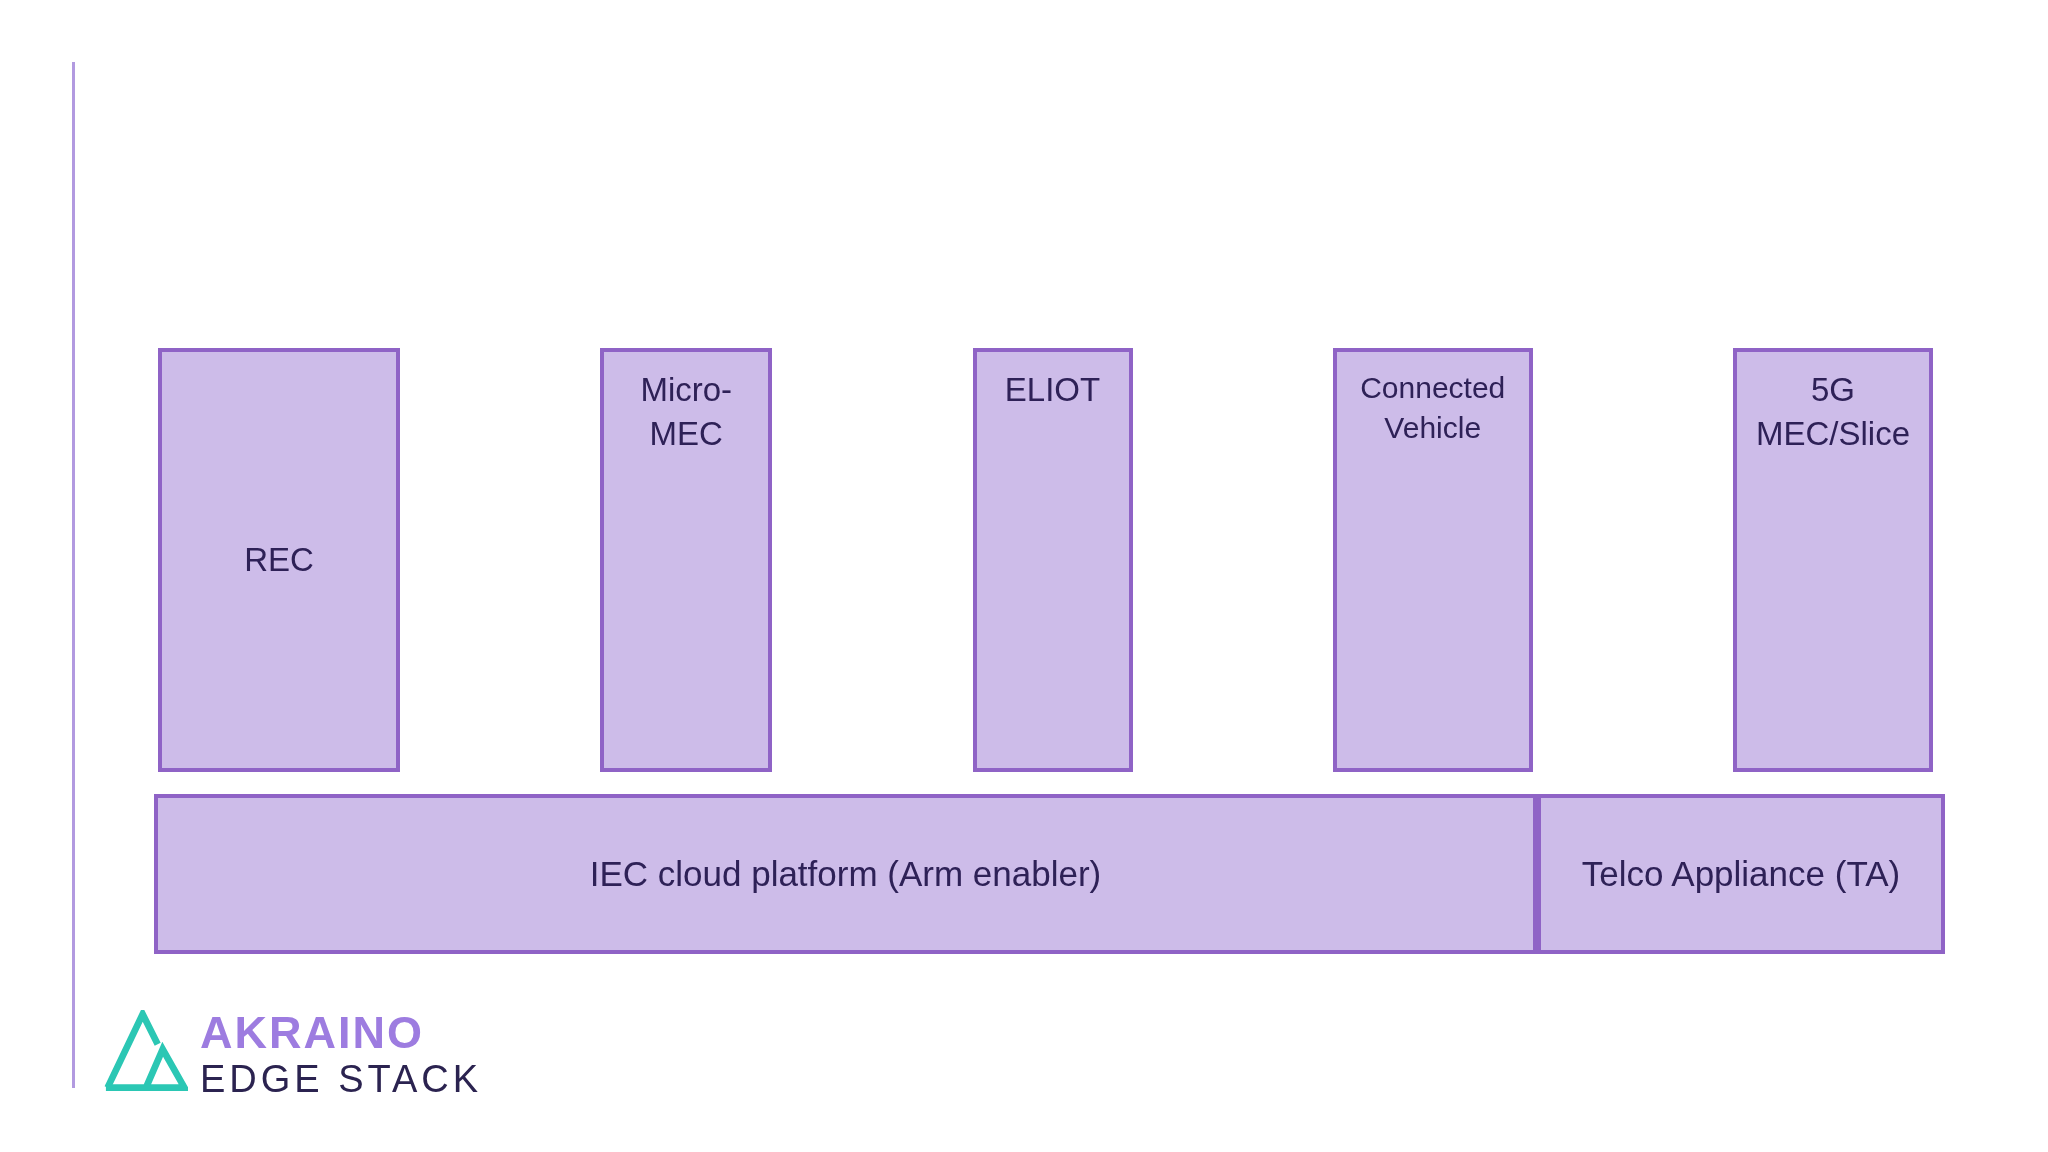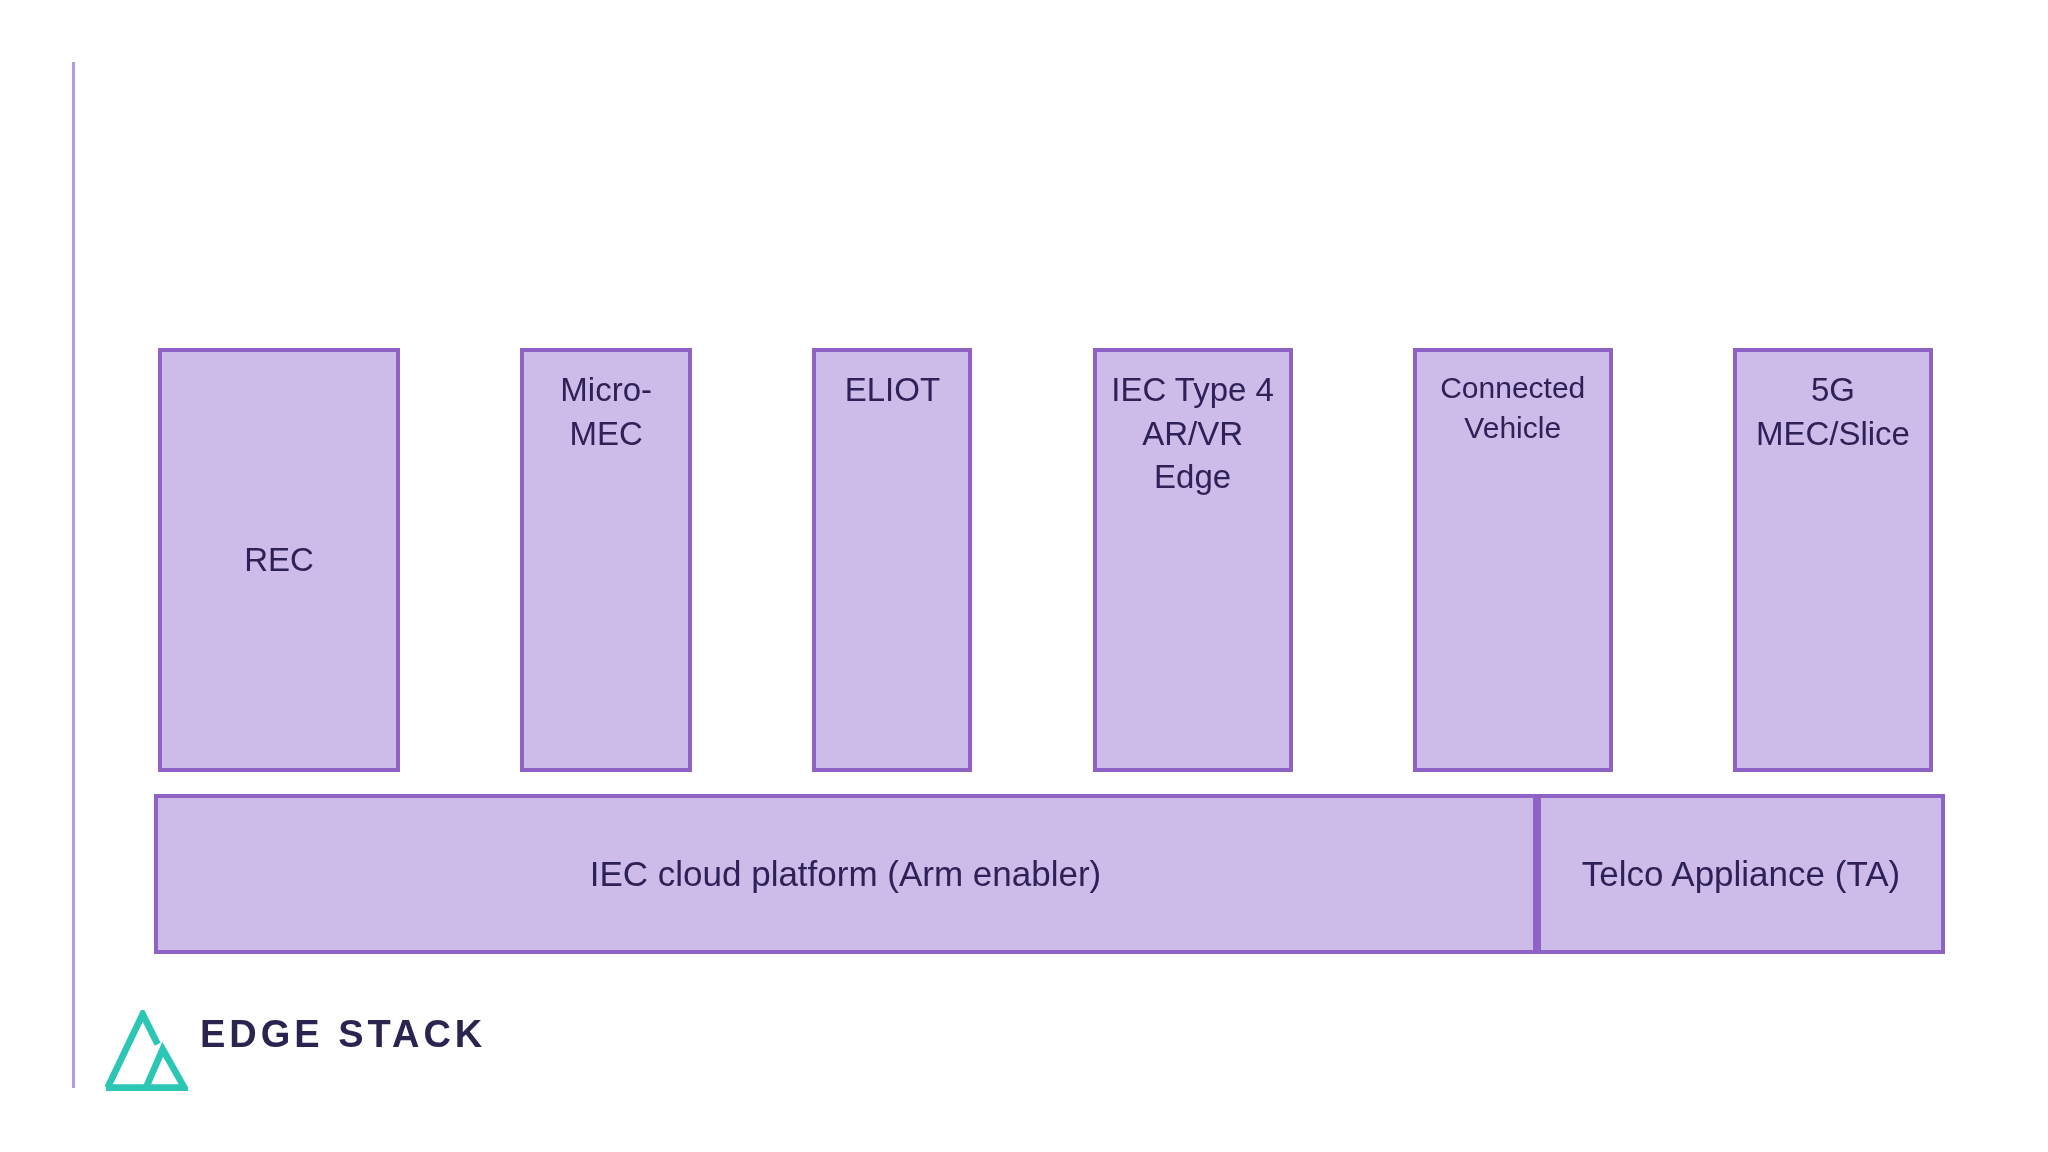--- a/index.html
+++ b/index.html
@@ -107,21 +107,21 @@
   }
   .logo-word {
     font-size: 45px;
     font-weight: 700;
     letter-spacing: 2px;
     line-height: 1.0;
     color: var(--logo-purple, #9d7ce0);
   }
   .logo-sub {
     font-size: 38px;
-    font-weight: 700;
+    font-weight: 400;
     letter-spacing: 4px;
     line-height: 1.0;
     margin-top: 5px;
     color: var(--logo-navy, #2b2350);
   }
 </style>
 </head>
 <body>
 
 <div class="slide">
@@ -132,25 +132,20 @@
   <div class="blueprints-row">
     <div class="box bp-box v-center bp-rec">
       <span class="box-label">REC</span>
     </div>
     <div class="box bp-box v-top bp-micromec">
       <span class="box-label">Micro-
 MEC</span>
     </div>
     <div class="box bp-box v-top bp-eliot">
       <span class="box-label">ELIOT</span>
-    </div>
-    <div class="box bp-box v-top bp-wide">
-      <span class="box-label">IEC Type 4
-AR/VR
-Edge</span>
     </div>
     <div class="box bp-box v-top bp-wide small-text">
       <span class="box-label">Connected
 Vehicle</span>
     </div>
     <div class="box bp-box v-top bp-wide">
       <span class="box-label">5G
 MEC/Slice</span>
     </div>
   </div>
@@ -163,17 +158,18 @@
       <span class="platform-label">Telco Appliance (TA)</span>
     </div>
   </div>
 
   <div class="logo">
     <svg class="logo-mark" viewBox="0 0 100 97">
       <path d="M4 93 L46 5 L64 41"></path>
       <path d="M2 93 L96 93 L70 47 L50 93"></path>
     </svg>
     <div class="logo-text">
+      <span class="logo-word">AKRAINO</span>
       <span class="logo-sub">EDGE STACK</span>
     </div>
   </div>
 
 </div>
 
 </body></html>

